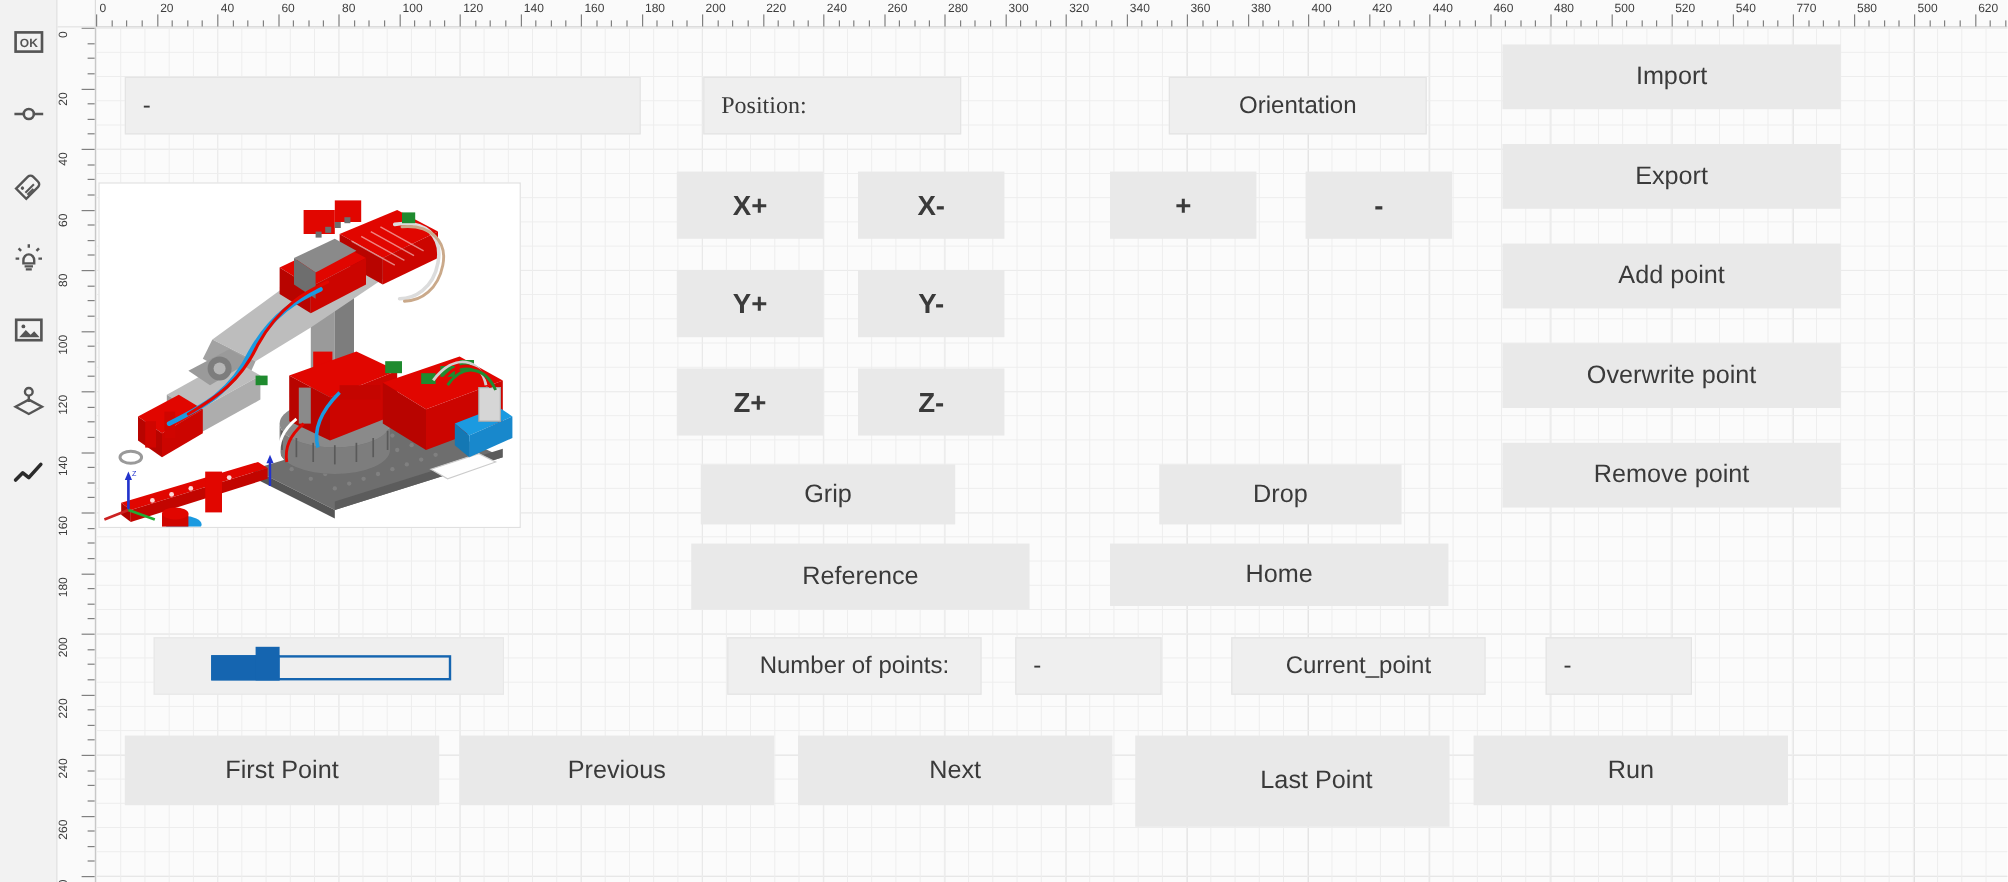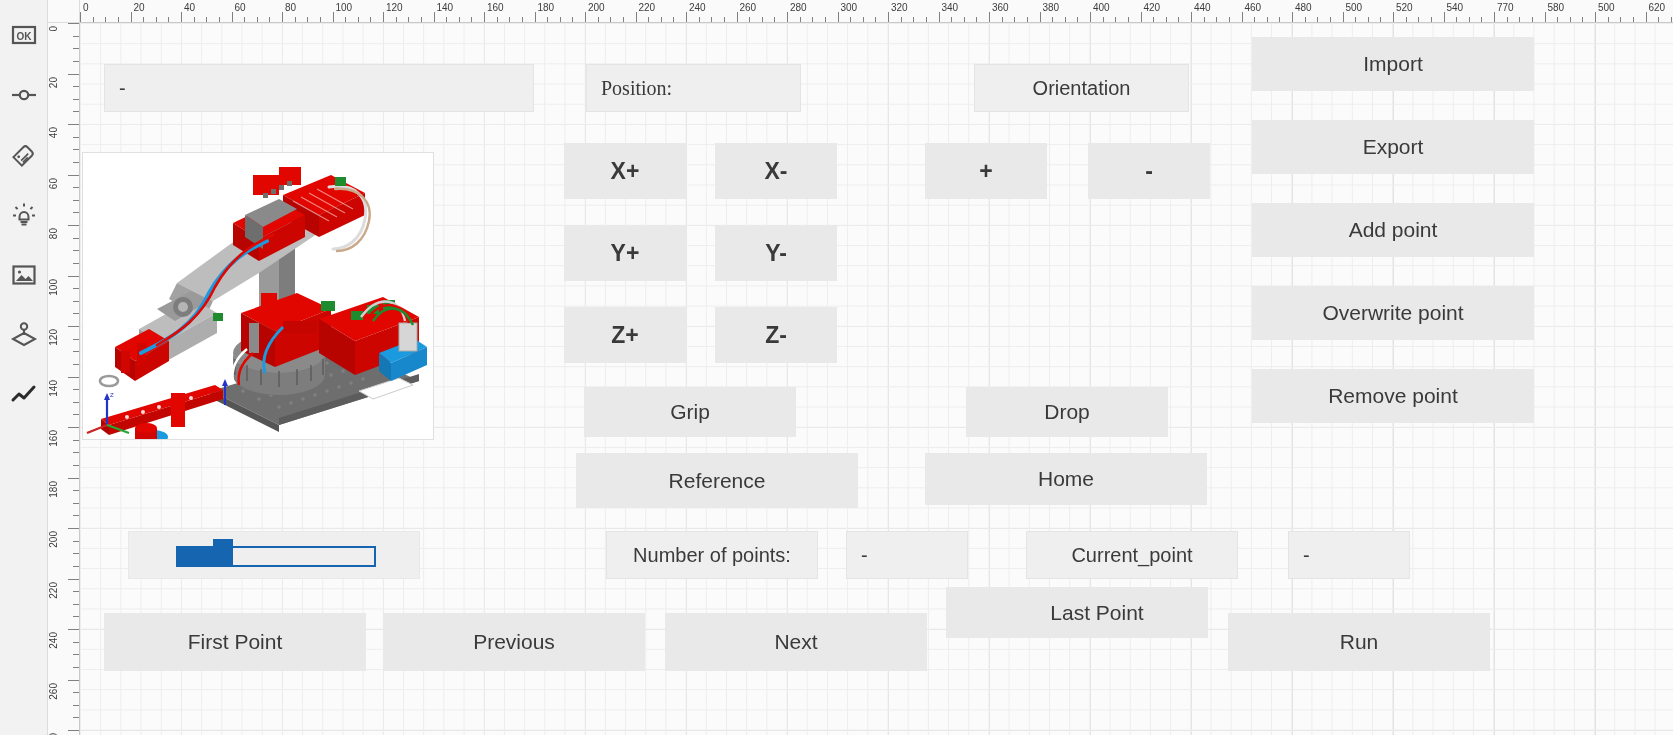--- a/index.html
+++ b/index.html
@@ -643,17 +643,17 @@
 
     <div class="w field center" style="left:526px; top:508px; width:212px; height:48px;">Number of points:</div>
     <div class="w field" style="left:766px; top:508px; width:122px; height:48px;">-</div>
 
     <div class="w field center" style="left:946px; top:508px; width:212px; height:48px;">Current_point</div>
     <div class="w field" style="left:1208px; top:508px; width:122px; height:48px;">-</div>
 
     <div class="w btn" style="left:24px; top:590px; width:262px; height:58px;">First Point</div>
     <div class="w btn" style="left:303px; top:590px; width:262px; height:58px;">Previous</div>
     <div class="w btn" style="left:585px; top:590px; width:262px; height:58px;">Next</div>
-    <div class="w btn" style="left:866px; top:564px; width:262px; height:51px;padding-left:40px;">Last Point</div>
+    <div class="w btn" style="left:866px; top:590px; width:262px; height:76px;padding-left:40px;">Last Point</div>
     <div class="w btn" style="left:1148px; top:590px; width:262px; height:58px;">Run</div>
 
   </div>
 </div>
 
 </body></html>

